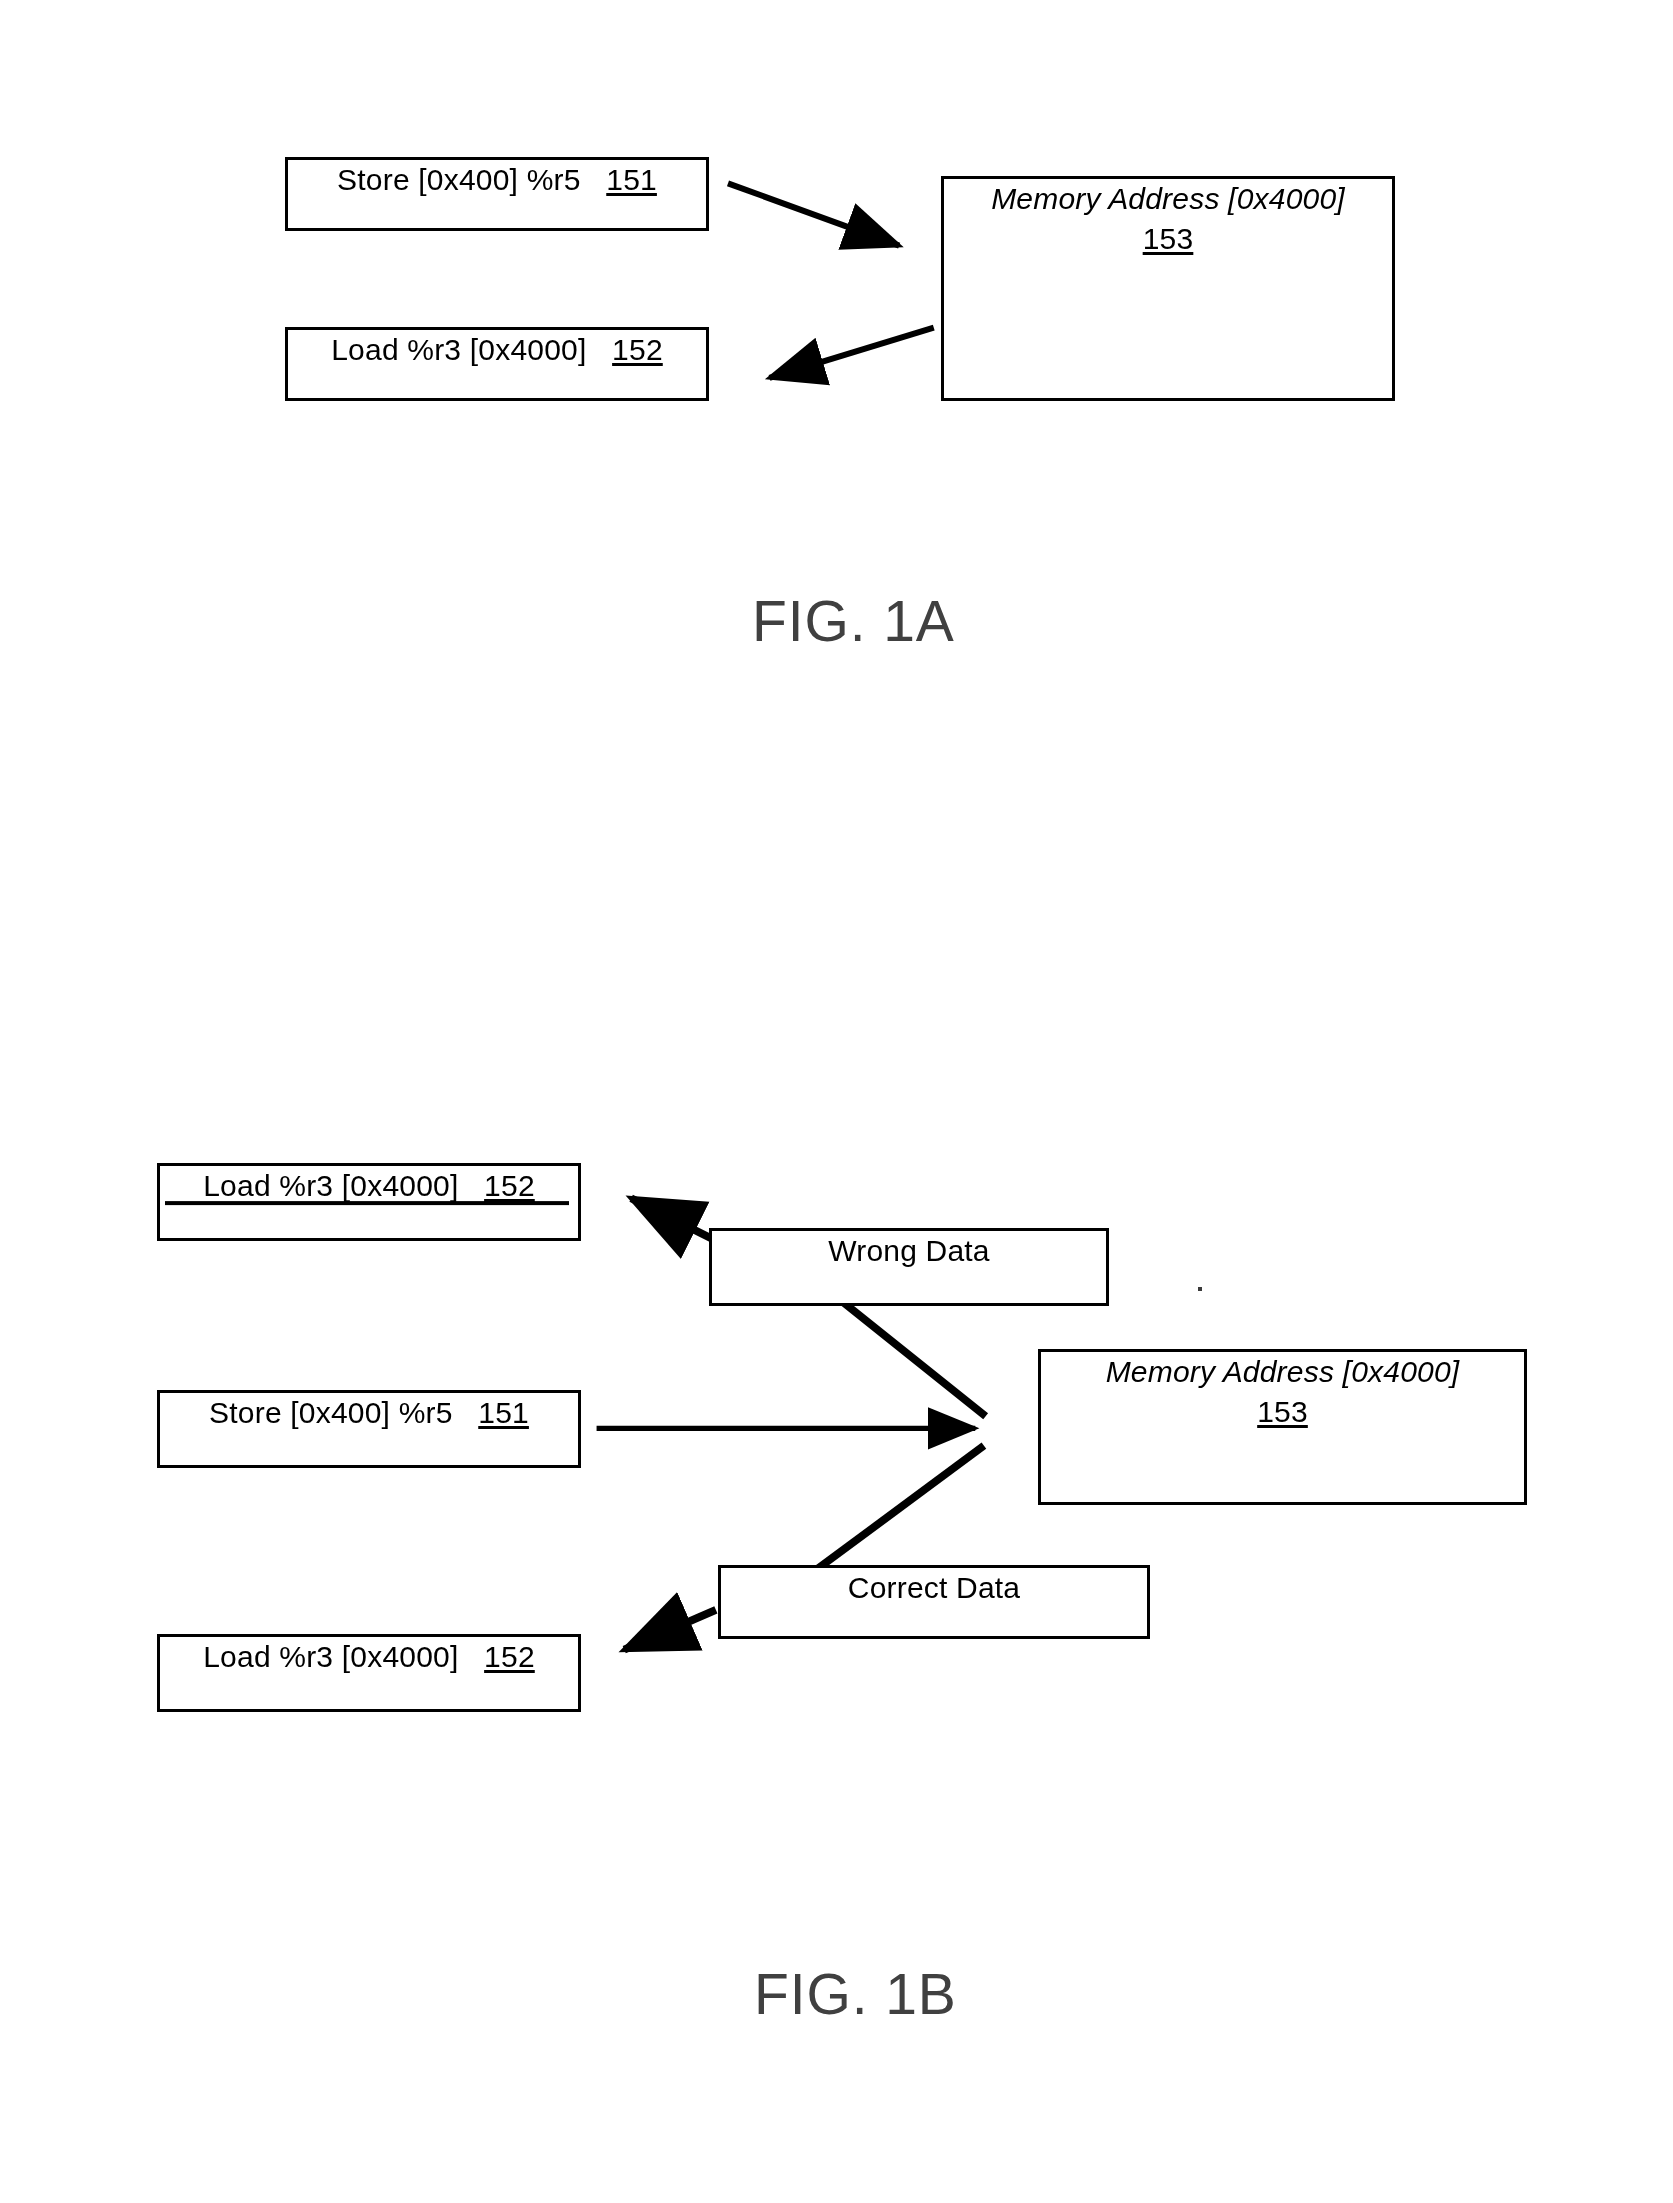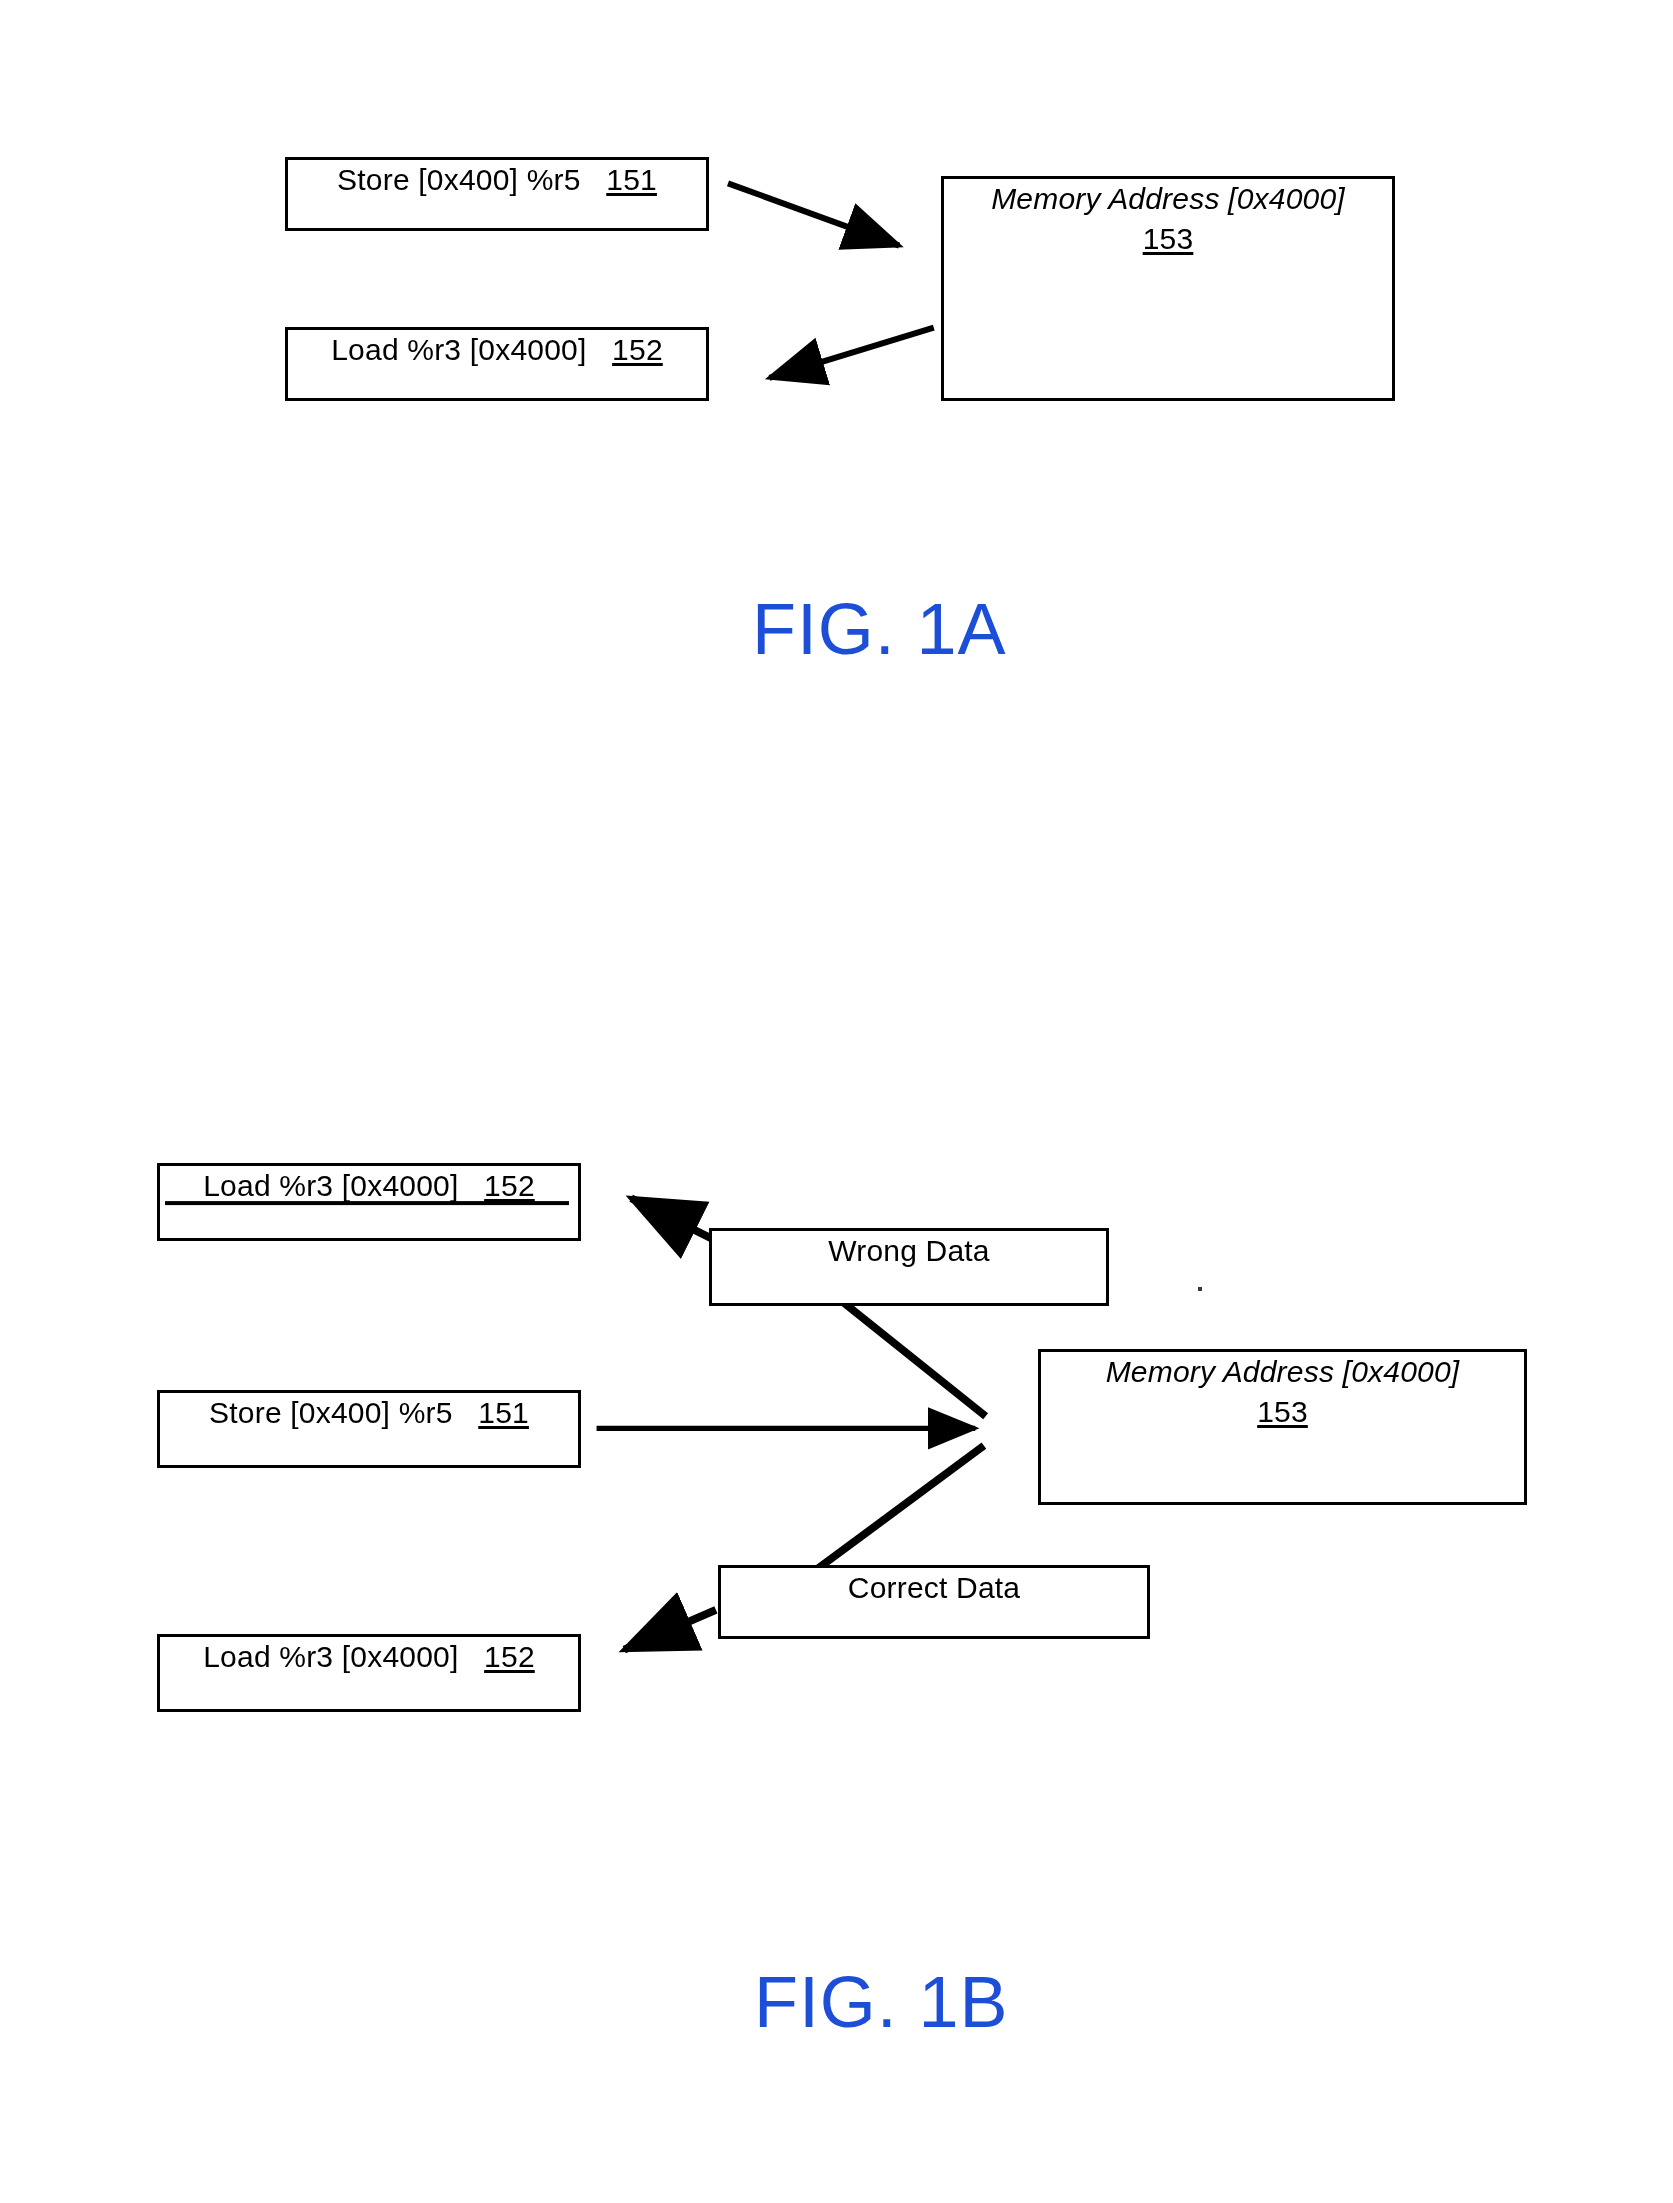--- a/index.html
+++ b/index.html
@@ -46,24 +46,24 @@
     position: absolute;
     left: 5.2px;
     right: 8.6px;
     top: 50%;
     height: 3.5px;
     background: #000000;
     transform: translateY(-0.9px);
   }
   .caption {
     position: absolute;
-    font-size: 72px;
+    font-size: 57px;
     letter-spacing: 0.9px;
     white-space: nowrap;
-    color: #1d4ed8;
+    color: #404040;
   }
   .speck {
     position: absolute;
     width: 4.3px;
     height: 4.3px;
     background: #3a3a3a;
   }
 </style>
 </head>
 <body>

